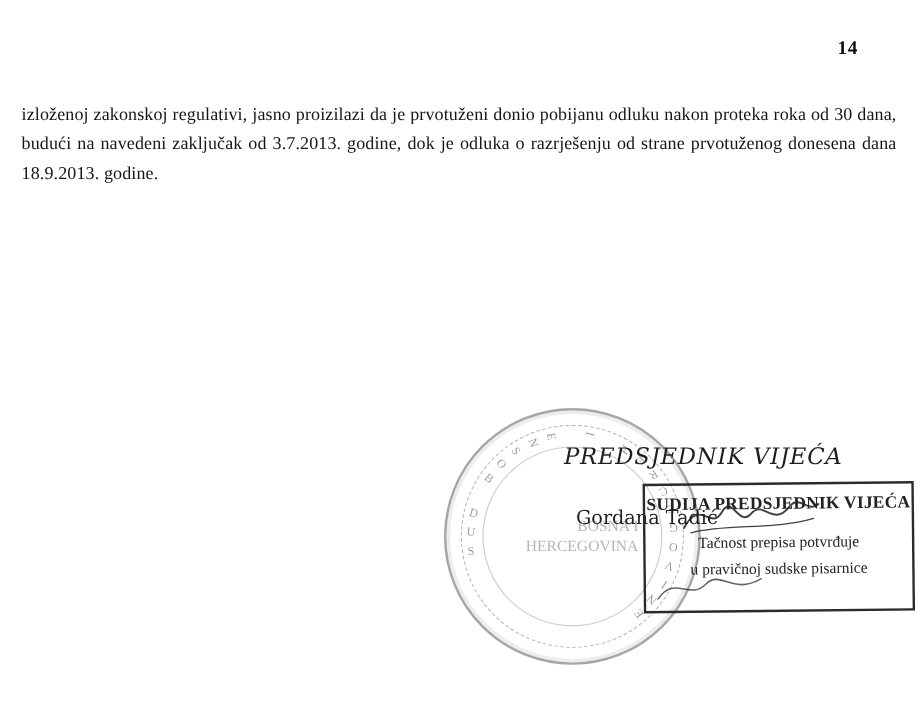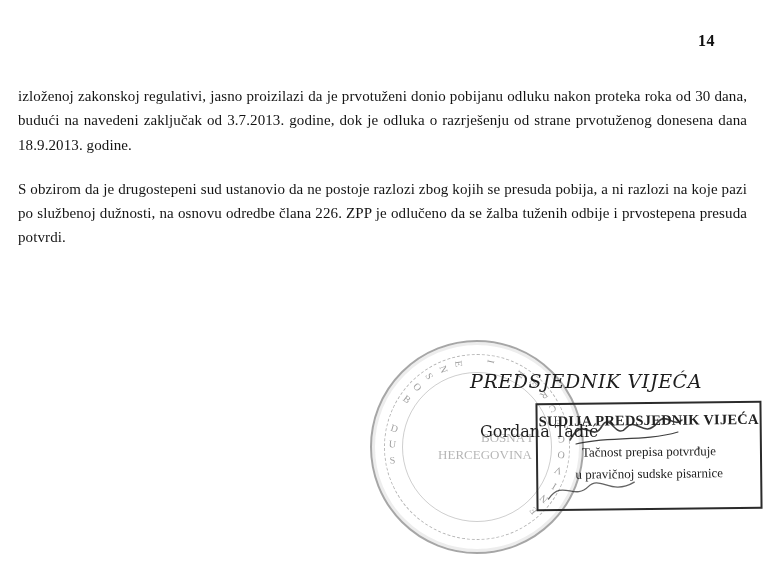--- a/index.html
+++ b/index.html
@@ -195,21 +195,20 @@
 </style>
 </head>
 <body>
 
 <div class="page">
 
   <div class="page-number">14</div>
 
   <div class="body-text">
     <p class="para">izloženoj zakonskoj regulativi, jasno proizilazi da je prvotuženi donio pobijanu odluku nakon proteka roka od 30 dana, budući na navedeni zaključak od 3.7.2013. godine, dok je odluka o razrješenju od strane prvotuženog donesena dana 18.9.2013. godine.</p>
-    <p class="para">S obzirom da je drugostepeni sud ustanovio da ne postoje razlozi zbog kojih se presuda pobija, a ni razlozi na koje pazi po službenoj dužnosti, na osnovu odredbe člana 226. ZPP je odlučeno da se žalba tuženih odbije i prvostepena presuda potvrdi.</p>
   </div>
 
   <div class="sig-block">
 
     <div class="round-seal">
       <div class="seal-ring-text">
 
       <span style="transform: rotate(-95deg) translate(0px, -88px) rotate(90deg);">S</span>
           <span style="transform: rotate(-84.2054deg) translate(0px, -88px) rotate(90deg);">U</span>
           <span style="transform: rotate(-73.4108deg) translate(0px, -88px) rotate(90deg);">D</span>

